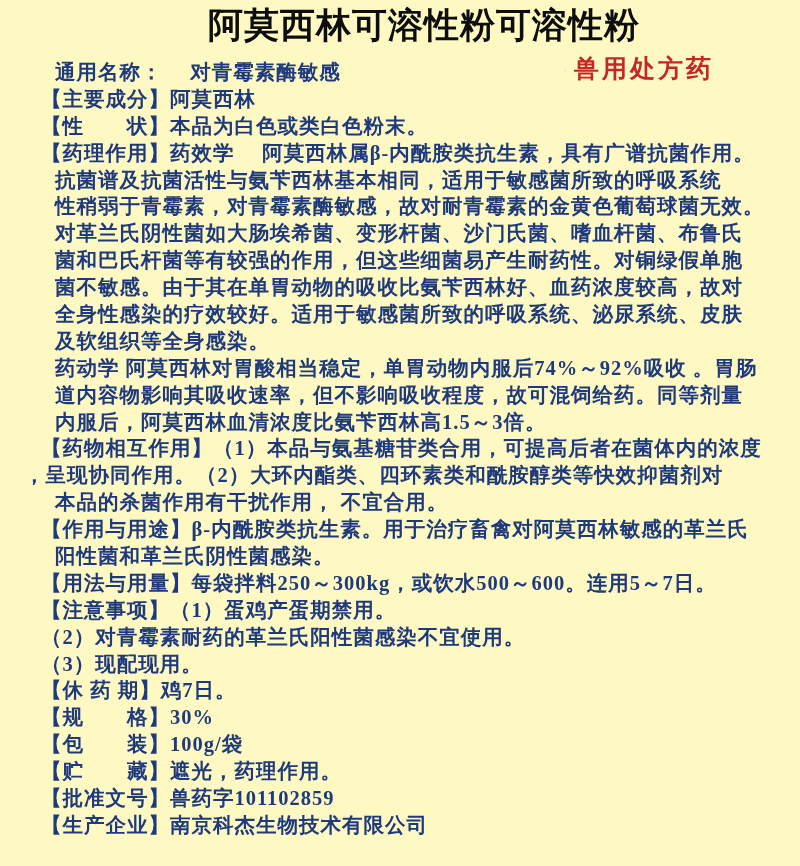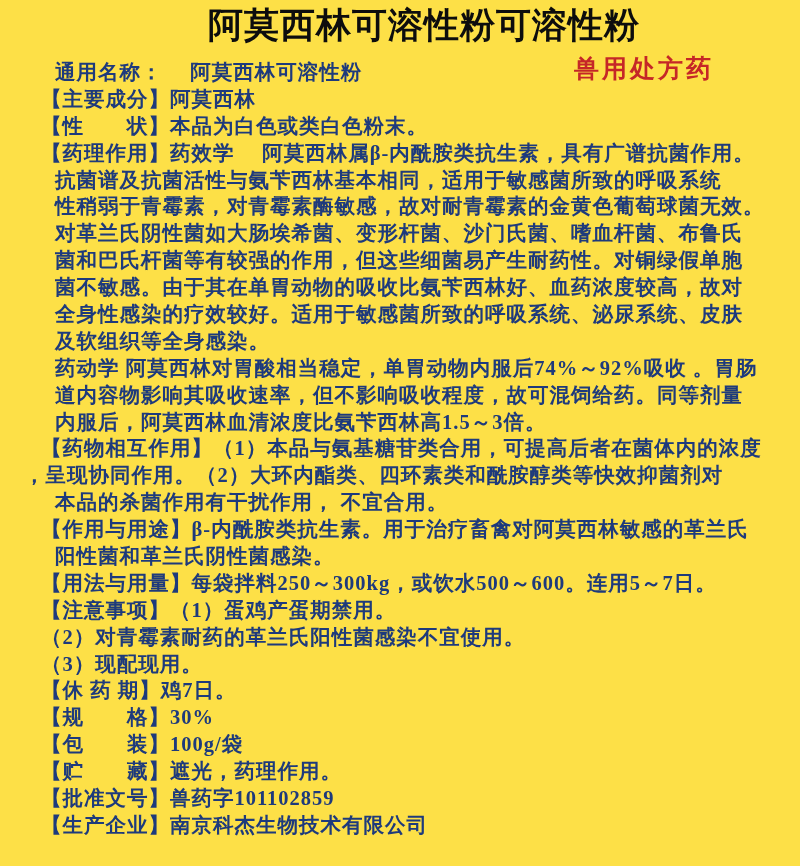--- a/index.html
+++ b/index.html
@@ -52,25 +52,25 @@
     line-height: 26.9px;
     white-space: nowrap;
   }
   .i-section { padding-left: 41px; }
   .i-cont    { padding-left: 55px; }
   .i-comma   { padding-left: 24px; }
 </style>
 </head>
 <body>
 
-<div class="page" style="background: #fde047;">
+<div class="page" style="background: #fef9c3;">
   <div class="title" style="color: rgb(13, 13, 13);">阿莫西林可溶性粉可溶性粉</div>
   <div class="rx" style="color: rgb(197, 39, 39); margin-top: 16px;">兽用处方药</div>
   <div class="doc" style="color: rgb(30, 58, 124);">
-      <div class="line i-cont">通用名称：　 阿莫西林可溶性粉</div>
+      <div class="line i-cont">通用名称：　 对青霉素酶敏感</div>
       <div class="line i-section">【主要成分】阿莫西林</div>
       <div class="line i-section">【性　　状】本品为白色或类白色粉末。</div>
       <div class="line i-section">【药理作用】药效学　 阿莫西林属β-内酰胺类抗生素，具有广谱抗菌作用。</div>
       <div class="line i-cont">抗菌谱及抗菌活性与氨苄西林基本相同，适用于敏感菌所致的呼吸系统</div>
       <div class="line i-cont">性稍弱于青霉素，对青霉素酶敏感，故对耐青霉素的金黄色葡萄球菌无效。</div>
       <div class="line i-cont">对革兰氏阴性菌如大肠埃希菌、变形杆菌、沙门氏菌、嗜血杆菌、布鲁氏</div>
       <div class="line i-cont">菌和巴氏杆菌等有较强的作用，但这些细菌易产生耐药性。对铜绿假单胞</div>
       <div class="line i-cont">菌不敏感。由于其在单胃动物的吸收比氨苄西林好、血药浓度较高，故对</div>
       <div class="line i-cont">全身性感染的疗效较好。适用于敏感菌所致的呼吸系统、泌尿系统、皮肤</div>
       <div class="line i-cont">及软组织等全身感染。</div>

